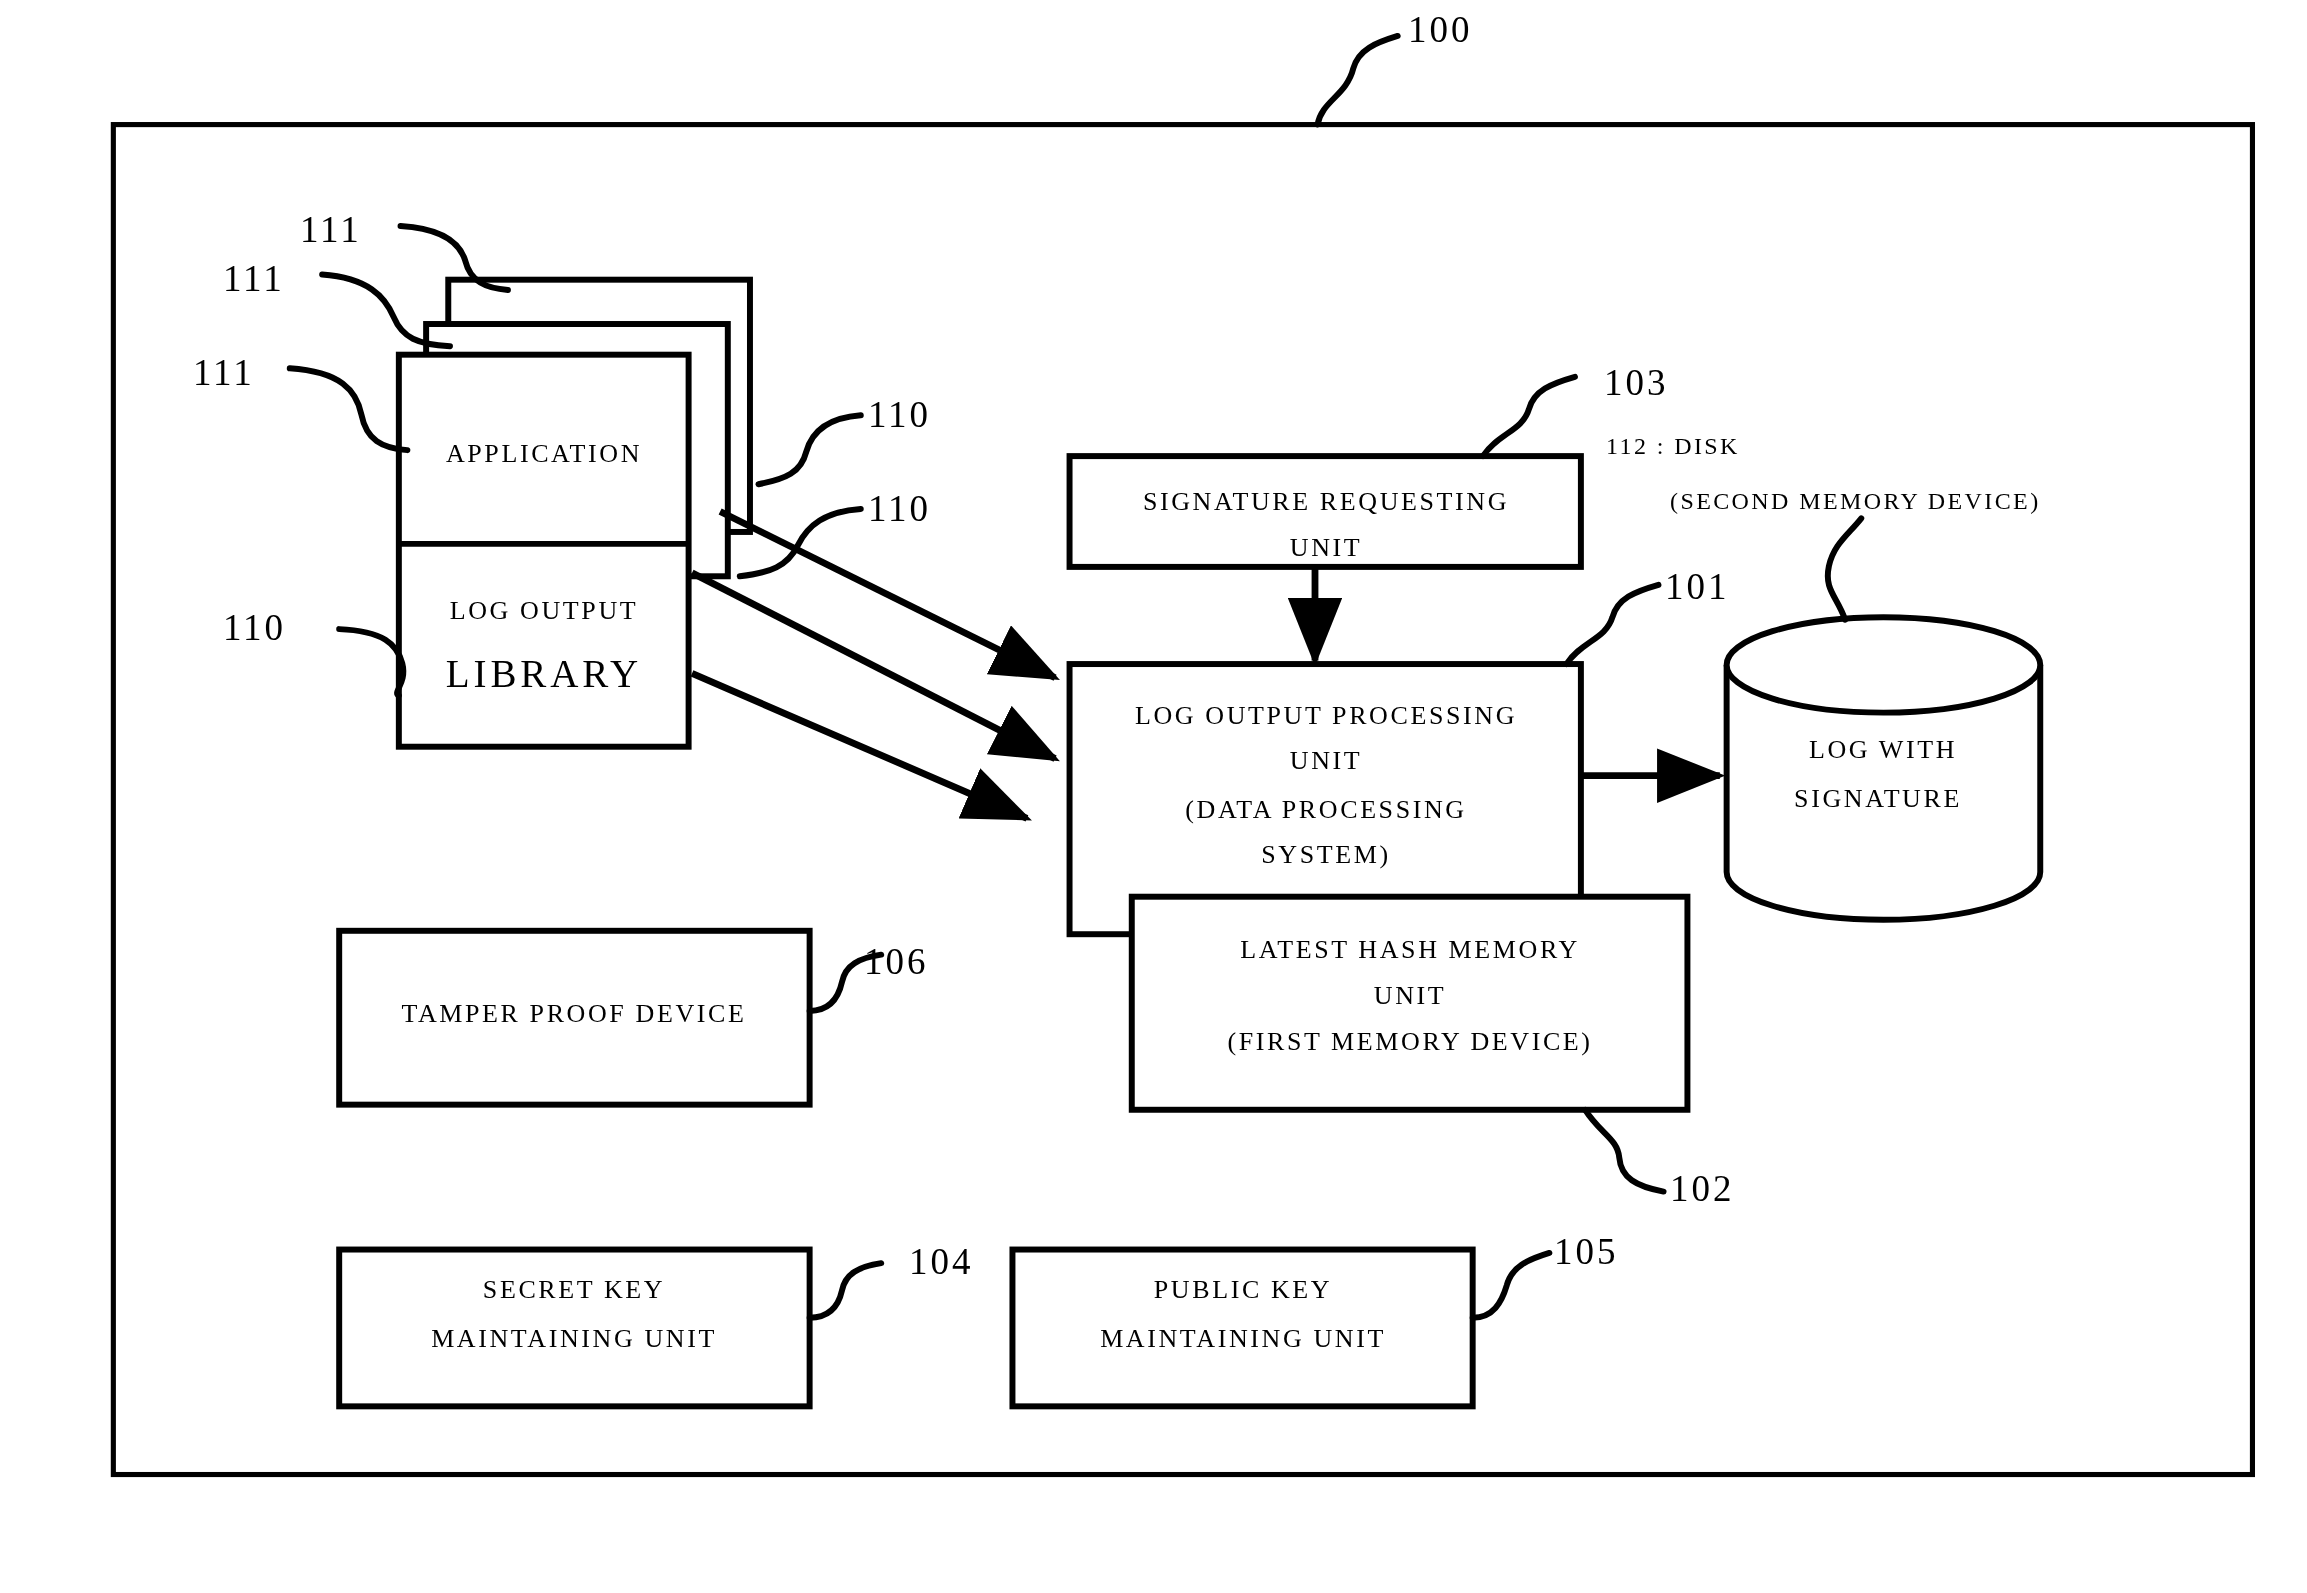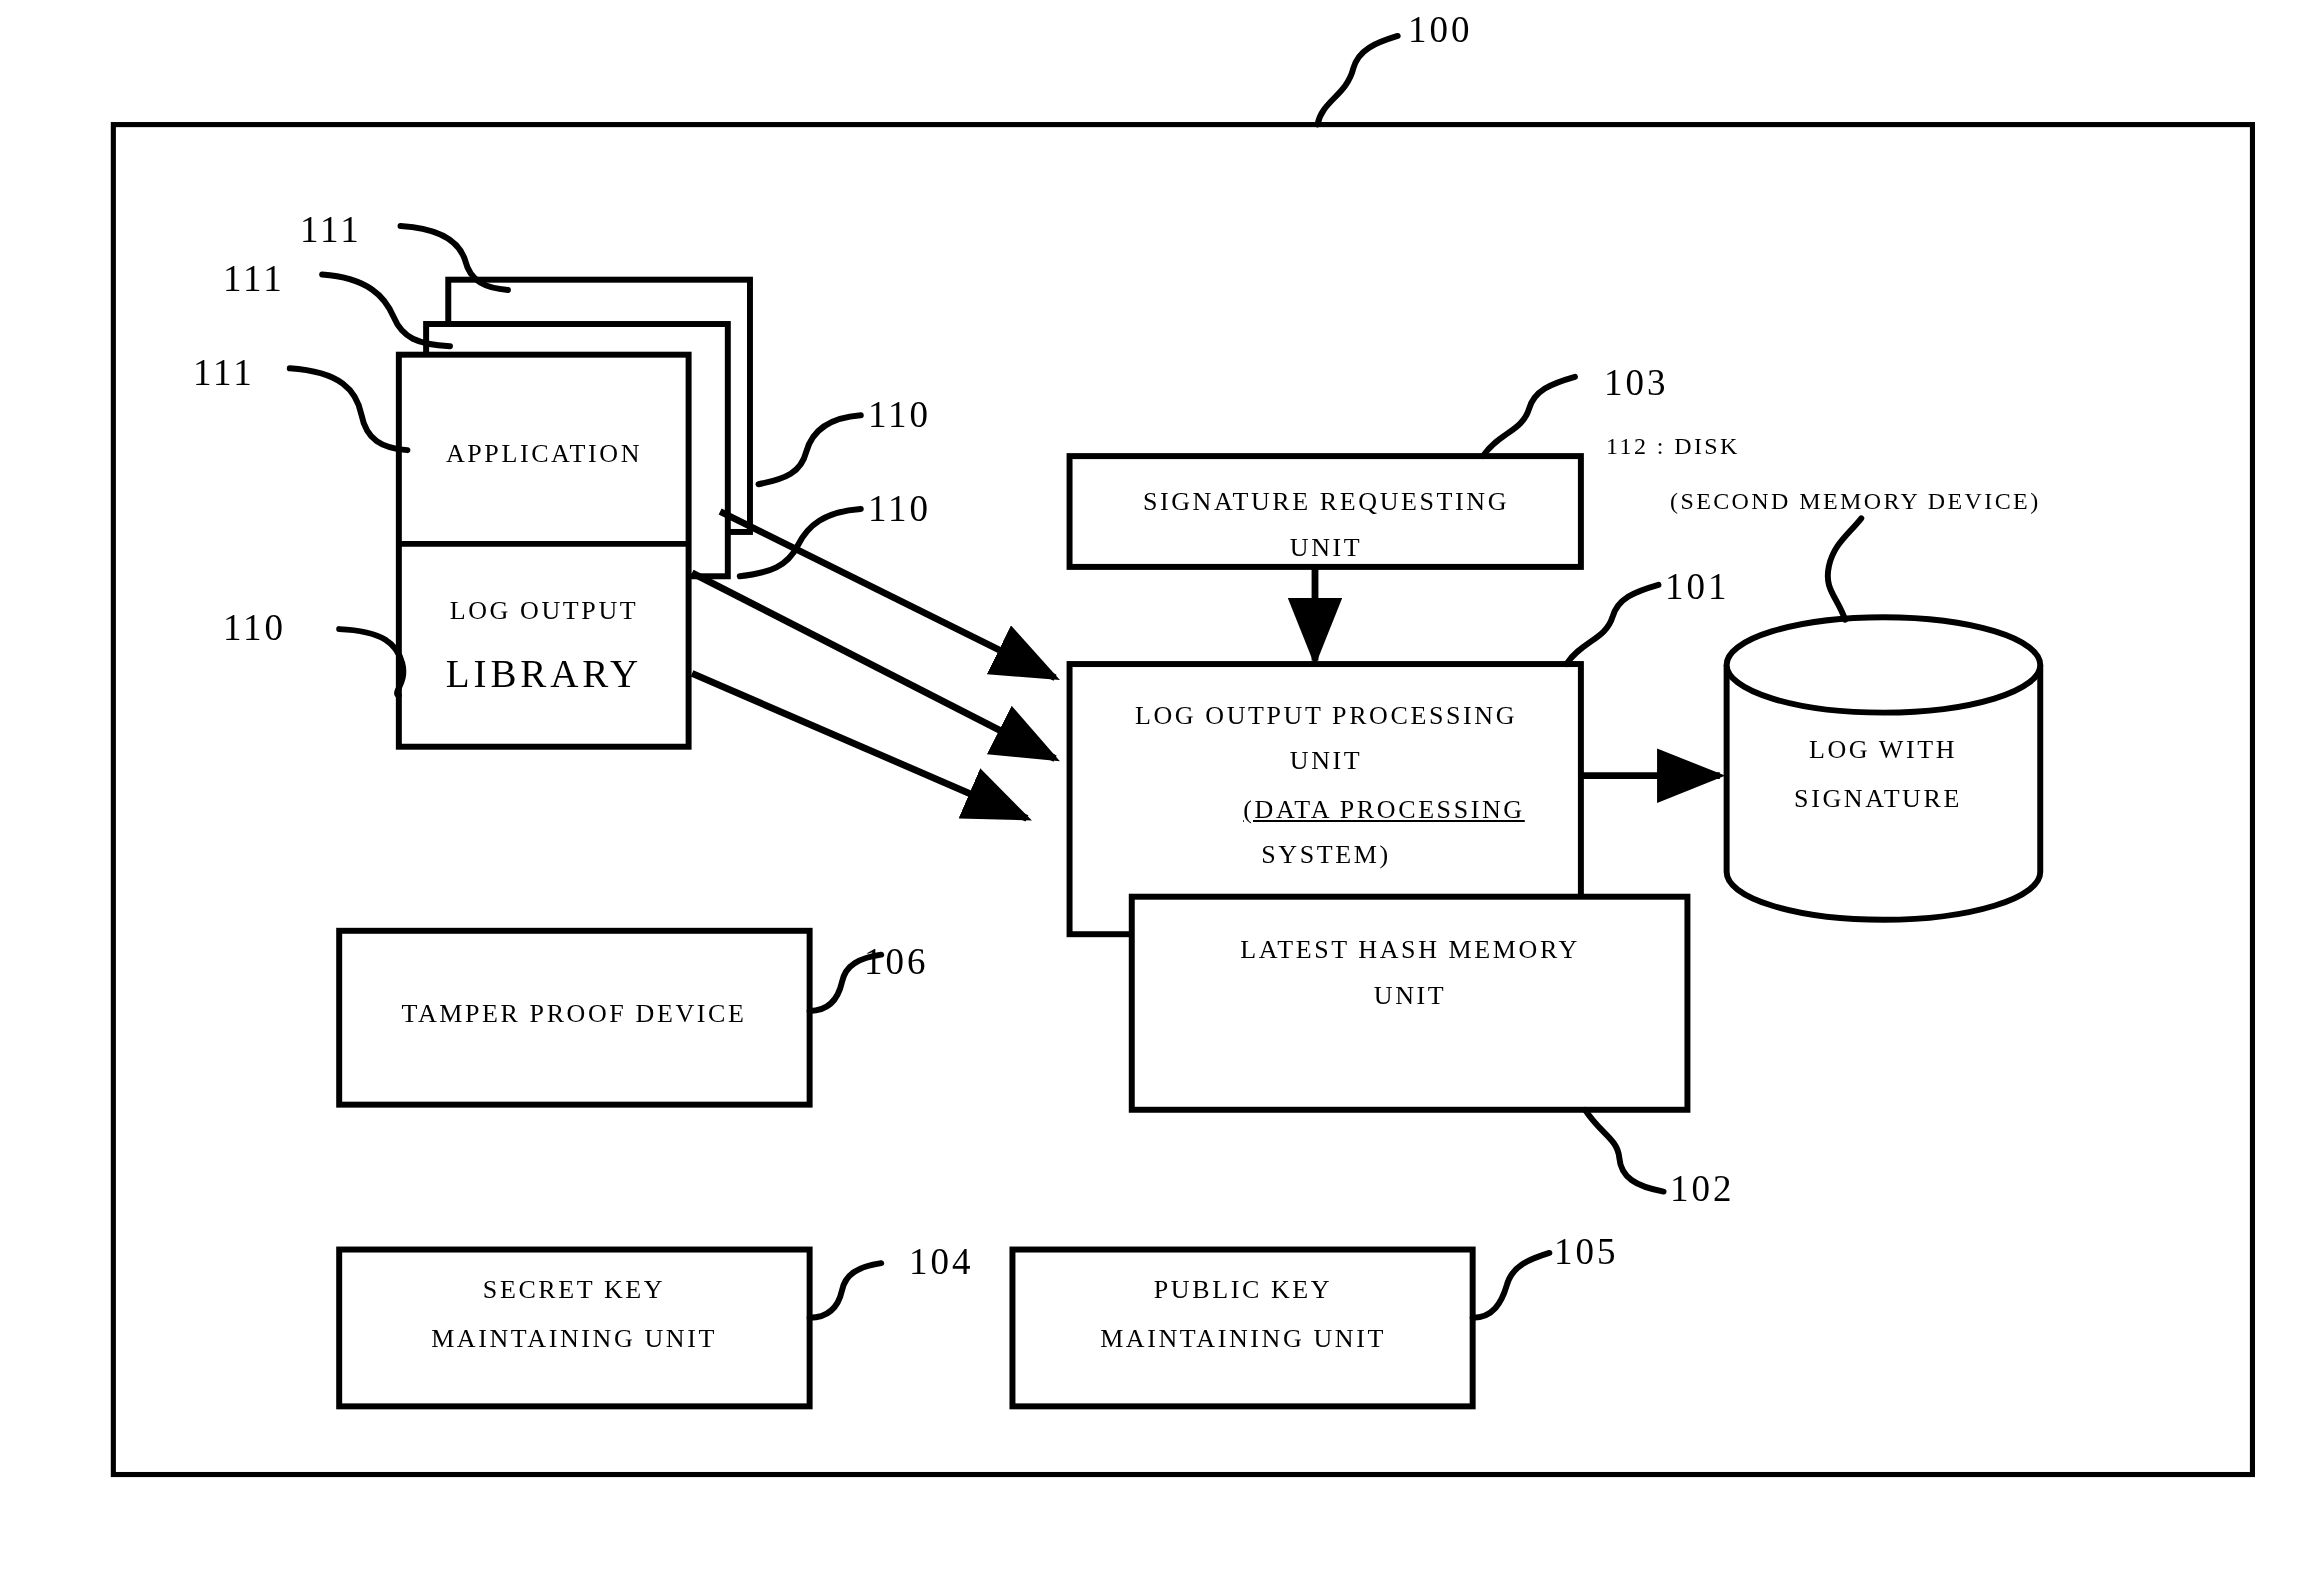--- a/index.html
+++ b/index.html
@@ -135,28 +135,29 @@
 
   <div class="lbl ref" style="left:1604px; top:358px;">103</div>
 
   <div class="lbl annot" style="left:1606px; top:430px;">112 : DISK</div>
   <div class="lbl annot" style="left:1670px; top:485px;">(SECOND MEMORY DEVICE)</div>
 
   <div class="lbl ref" style="left:1665px; top:562px;">101</div>
 
   <div class="lbl boxtext ctr" style="left:1326px; top:699px;">LOG OUTPUT PROCESSING</div>
   <div class="lbl boxtext ctr" style="left:1326px; top:744px;">UNIT</div>
-  <div class="lbl boxtext ctr" style="left:1384px; top:793px;text-decoration:underline;">(DATA PROCESSING</div>
+  <div class="lbl boxtext ctr" style="left:1326px; top:793px;">(DATA PROCESSING</div>
   <div class="lbl boxtext ctr" style="left:1326px; top:838px;">SYSTEM)</div>
 
   <div class="lbl boxtext ctr" style="left:1883px; top:733px;">LOG WITH</div>
   <div class="lbl boxtext ctr" style="left:1878px; top:782px;">SIGNATURE</div>
 
   <div class="lbl boxtext ctr" style="left:1410px; top:933px;">LATEST HASH MEMORY</div>
   <div class="lbl boxtext ctr" style="left:1410px; top:979px;">UNIT</div>
+  <div class="lbl boxtext ctr" style="left:1410px; top:1025px;">(FIRST MEMORY DEVICE)</div>
 
   <div class="lbl ref" style="left:1670px; top:1164px;">102</div>
 
   <div class="lbl boxtext ctr" style="left:574px; top:997px;">TAMPER PROOF DEVICE</div>
 
   <div class="lbl ref" style="left:864px; top:931px;margin-top:6px;">106</div>
 
   <div class="lbl boxtext ctr" style="left:574px; top:1273px;">SECRET KEY</div>
   <div class="lbl boxtext ctr" style="left:574px; top:1322px;">MAINTAINING UNIT</div>
 

